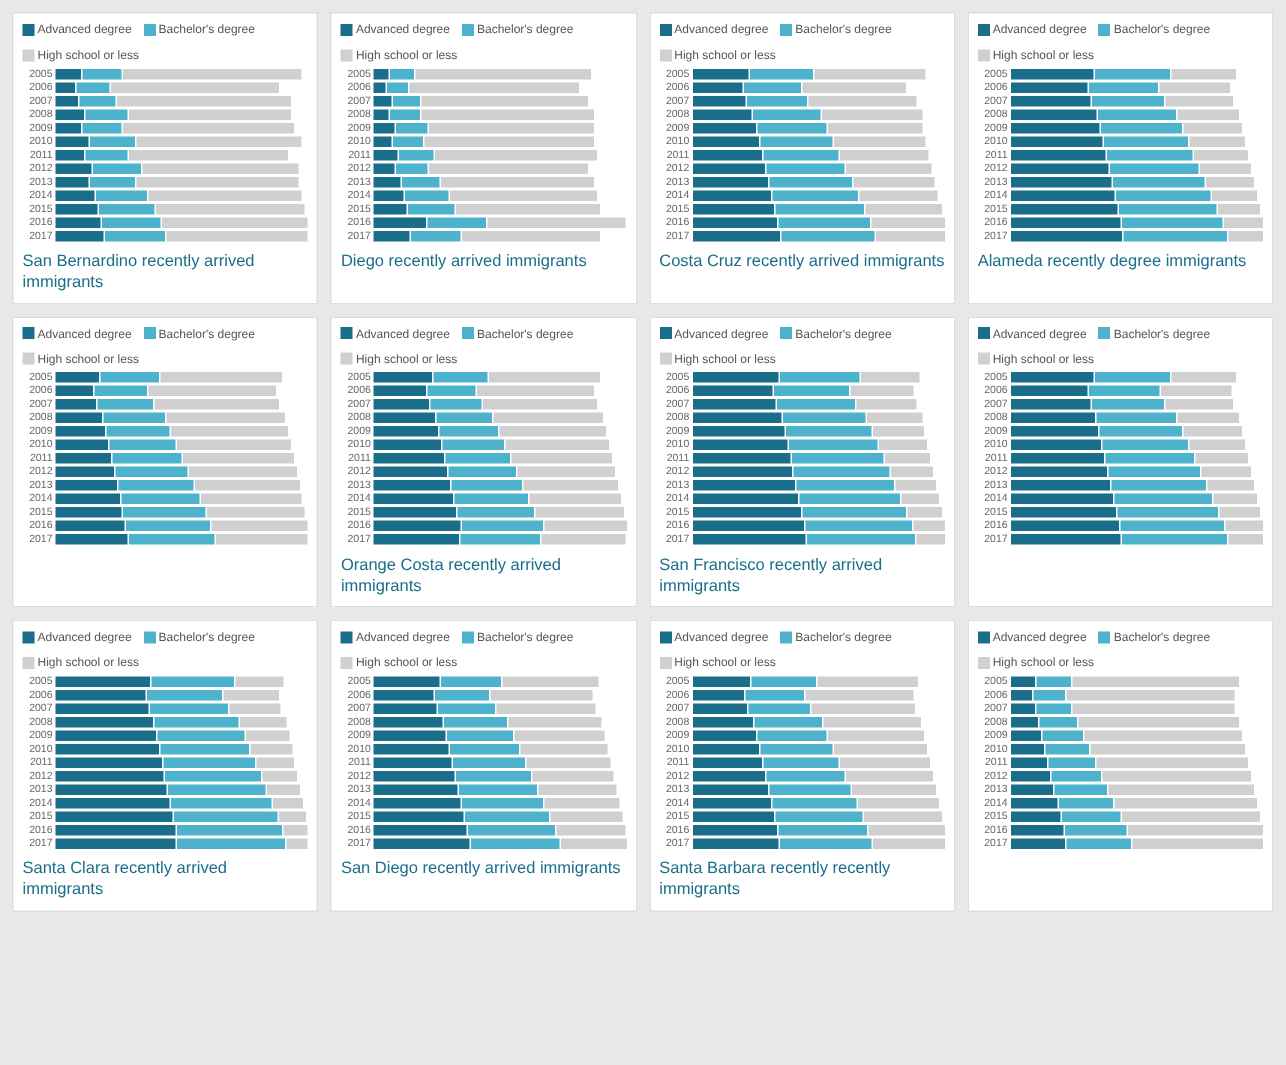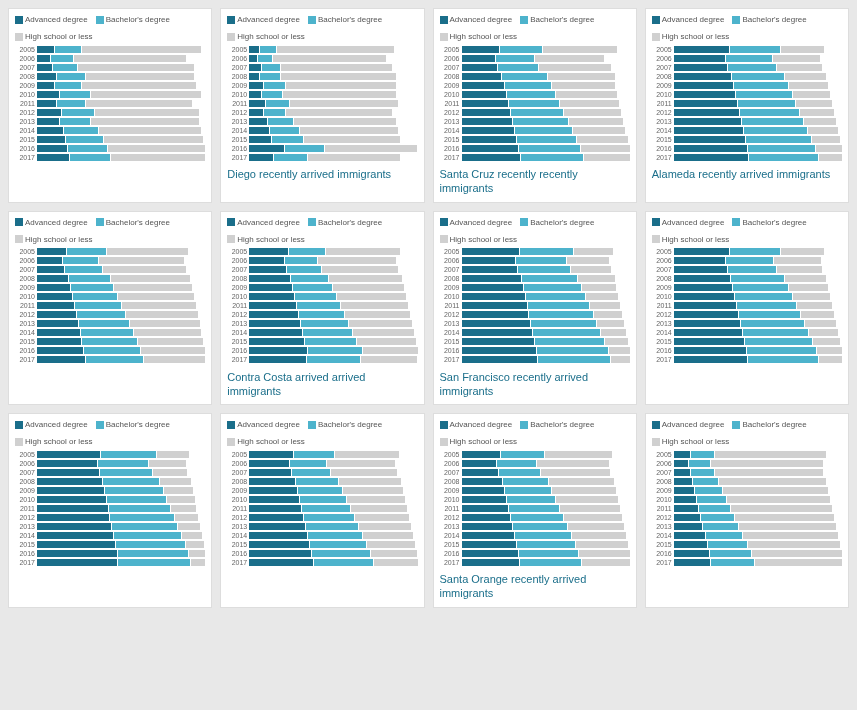--- a/index.html
+++ b/index.html
@@ -199,20 +199,21 @@
         </div>
         <div class="bar-row">
           <div class="year-label">2017</div>
           <div class="bars">
             <div class="bar-advanced" style="width: 19.2308%;"></div>
             <div class="bar-bachelor" style="width: 24.359%;"></div>
             <div class="bar-highschool" style="width: 56.4103%;"></div>
           </div>
         </div>
       </div>
+      <div class="chart-title">San Bernardino recently arrived immigrants</div>
     </div>
     <div class="chart-card">
       <div class="legend">
         <div class="legend-item">
           <div class="legend-box" style="background:#1a6e8a"></div>
           <span>Advanced degree</span>
         </div>
         <div class="legend-item">
           <div class="legend-box" style="background:#4db3cc"></div>
           <span>Bachelor's degree</span>
@@ -444,21 +445,21 @@
         </div>
         <div class="bar-row">
           <div class="year-label">2017</div>
           <div class="bars">
             <div class="bar-advanced" style="width: 35%;"></div>
             <div class="bar-bachelor" style="width: 37.5%;"></div>
             <div class="bar-highschool" style="width: 27.5%;"></div>
           </div>
         </div>
       </div>
-      <div class="chart-title">Santa Cruz recently recently immigrants</div>
+      <div class="chart-title">Costa Cruz recently arrived immigrants</div>
     </div>
     <div class="chart-card">
       <div class="legend">
         <div class="legend-item">
           <div class="legend-box" style="background:#1a6e8a"></div>
           <span>Advanced degree</span>
         </div>
         <div class="legend-item">
           <div class="legend-box" style="background:#4db3cc"></div>
           <span>Bachelor's degree</span>
@@ -567,21 +568,21 @@
         </div>
         <div class="bar-row">
           <div class="year-label">2017</div>
           <div class="bars">
             <div class="bar-advanced" style="width: 44.7059%;"></div>
             <div class="bar-bachelor" style="width: 41.1765%;"></div>
             <div class="bar-highschool" style="width: 14.1176%;"></div>
           </div>
         </div>
       </div>
-      <div class="chart-title">Alameda recently arrived immigrants</div>
+      <div class="chart-title">Alameda recently degree immigrants</div>
     </div>
     <div class="chart-card">
       <div class="legend">
         <div class="legend-item">
           <div class="legend-box" style="background:#1a6e8a"></div>
           <span>Advanced degree</span>
         </div>
         <div class="legend-item">
           <div class="legend-box" style="background:#4db3cc"></div>
           <span>Bachelor's degree</span>
@@ -812,21 +813,21 @@
         </div>
         <div class="bar-row">
           <div class="year-label">2017</div>
           <div class="bars">
             <div class="bar-advanced" style="width: 33.7209%;"></div>
             <div class="bar-bachelor" style="width: 31.3953%;"></div>
             <div class="bar-highschool" style="width: 33.7209%;"></div>
           </div>
         </div>
       </div>
-      <div class="chart-title">Contra Costa arrived arrived immigrants</div>
+      <div class="chart-title">Orange Costa recently arrived immigrants</div>
     </div>
     <div class="chart-card">
       <div class="legend">
         <div class="legend-item">
           <div class="legend-box" style="background:#1a6e8a"></div>
           <span>Advanced degree</span>
         </div>
         <div class="legend-item">
           <div class="legend-box" style="background:#4db3cc"></div>
           <span>Bachelor's degree</span>
@@ -1180,20 +1181,21 @@
         </div>
         <div class="bar-row">
           <div class="year-label">2017</div>
           <div class="bars">
             <div class="bar-advanced" style="width: 48.3871%;"></div>
             <div class="bar-bachelor" style="width: 43.0108%;"></div>
             <div class="bar-highschool" style="width: 8.60215%;"></div>
           </div>
         </div>
       </div>
+      <div class="chart-title">Santa Clara recently arrived immigrants</div>
     </div>
     <div class="chart-card">
       <div class="legend">
         <div class="legend-item">
           <div class="legend-box" style="background:#1a6e8a"></div>
           <span>Advanced degree</span>
         </div>
         <div class="legend-item">
           <div class="legend-box" style="background:#4db3cc"></div>
           <span>Bachelor's degree</span>
@@ -1302,20 +1304,21 @@
         </div>
         <div class="bar-row">
           <div class="year-label">2017</div>
           <div class="bars">
             <div class="bar-advanced" style="width: 38.0952%;"></div>
             <div class="bar-bachelor" style="width: 35.7143%;"></div>
             <div class="bar-highschool" style="width: 26.1905%;"></div>
           </div>
         </div>
       </div>
+      <div class="chart-title">San Diego recently arrived immigrants</div>
     </div>
     <div class="chart-card">
       <div class="legend">
         <div class="legend-item">
           <div class="legend-box" style="background:#1a6e8a"></div>
           <span>Advanced degree</span>
         </div>
         <div class="legend-item">
           <div class="legend-box" style="background:#4db3cc"></div>
           <span>Bachelor's degree</span>
@@ -1424,21 +1427,21 @@
         </div>
         <div class="bar-row">
           <div class="year-label">2017</div>
           <div class="bars">
             <div class="bar-advanced" style="width: 34.4828%;"></div>
             <div class="bar-bachelor" style="width: 36.7816%;"></div>
             <div class="bar-highschool" style="width: 28.7356%;"></div>
           </div>
         </div>
       </div>
-      <div class="chart-title">Santa Orange recently arrived immigrants</div>
+      <div class="chart-title">Santa Barbara recently recently immigrants</div>
     </div>
     <div class="chart-card">
       <div class="legend">
         <div class="legend-item">
           <div class="legend-box" style="background:#1a6e8a"></div>
           <span>Advanced degree</span>
         </div>
         <div class="legend-item">
           <div class="legend-box" style="background:#4db3cc"></div>
           <span>Bachelor's degree</span>

